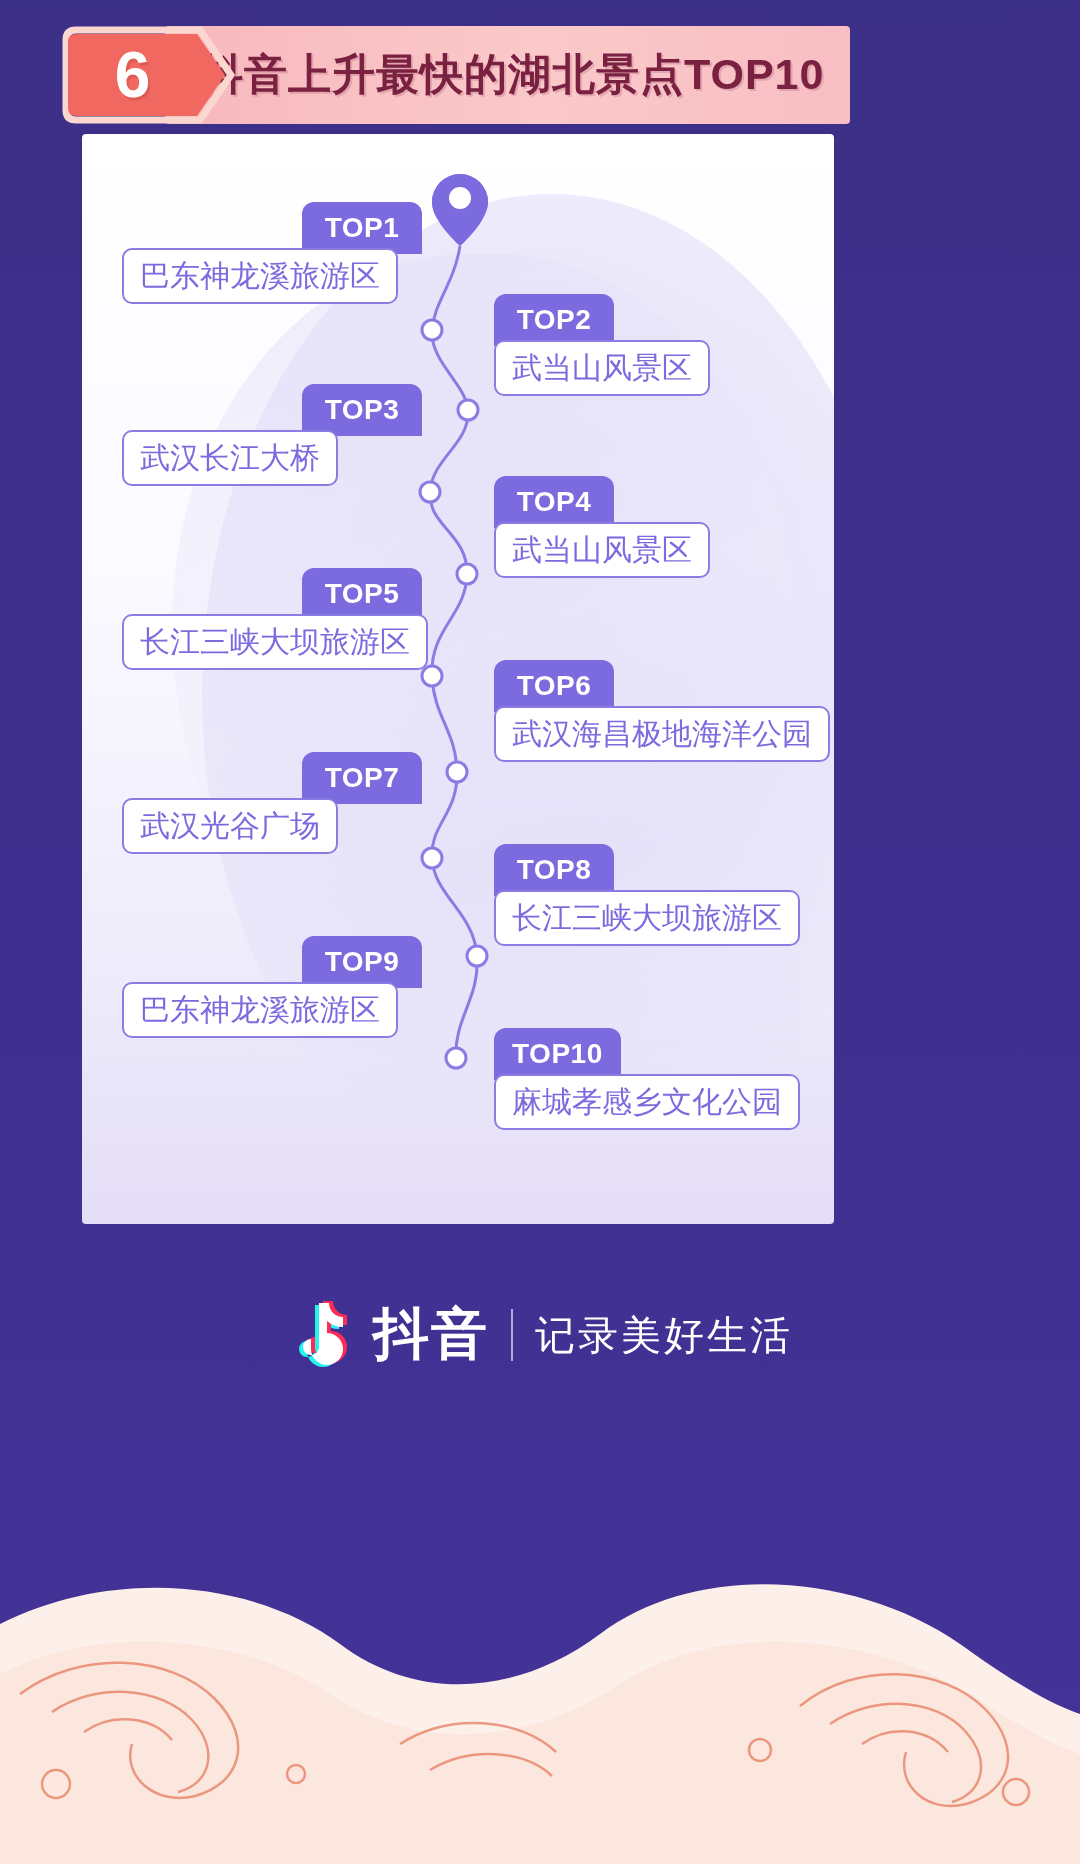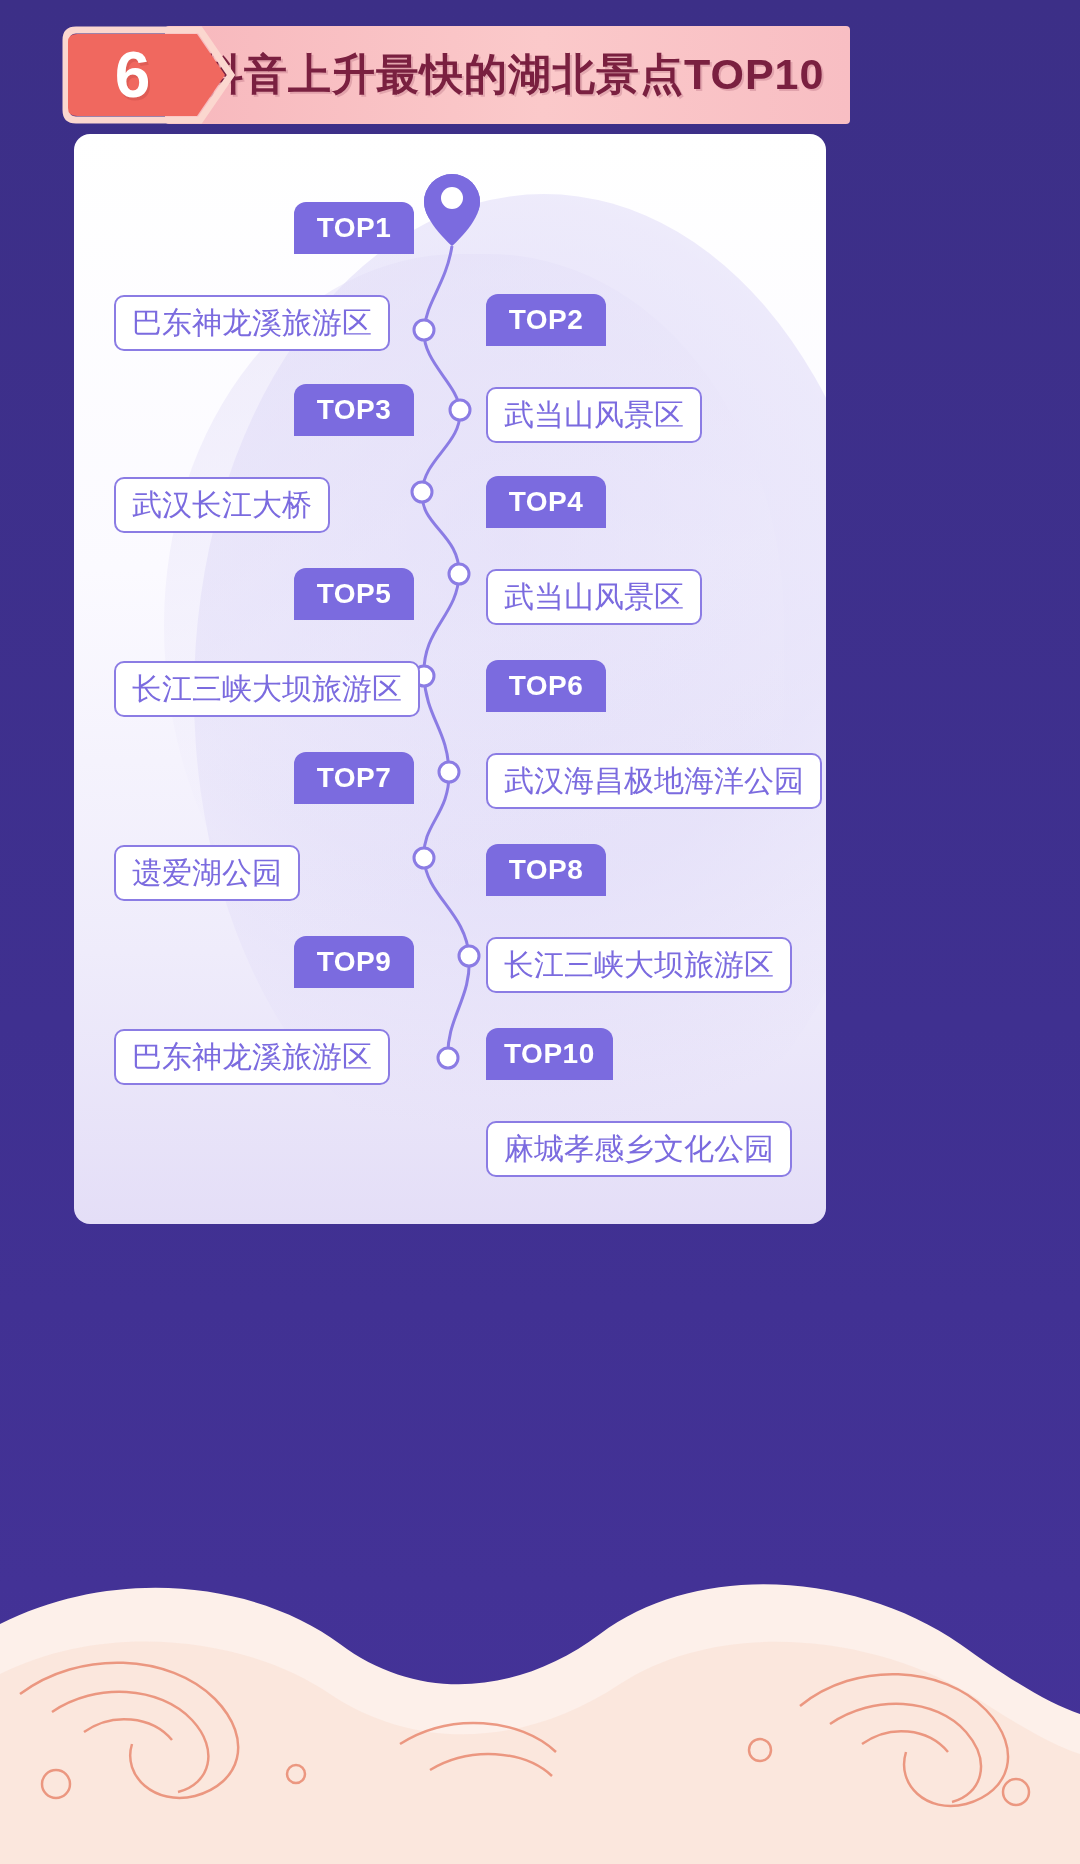--- a/index.html
+++ b/index.html
@@ -36,23 +36,23 @@
   .badge svg { display:block; }
   .badge-num {
     position:absolute; left:0; top:0; width:145px; height:98px;
     display:flex; align-items:center; justify-content:center;
     font-size:64px; font-weight:bold; color:#ffffff;
     text-shadow:2px 3px 0 rgba(180,60,60,.28);
   }
 
   
   .card {
-    position:absolute; left:74px; top:134px; width:752px; height:1090px;
+    position:absolute; left:82px; top:134px; width:752px; height:1090px;
     background:linear-gradient(180deg,#ffffff 0%,#fbfaff 40%,#efecfb 75%,#e4def7 100%);
-    border-radius:16px;
+    border-radius:4px;
     overflow:hidden;
   }
   .card-blob {
     position:absolute; left:120px; top:60px; width:700px; height:1000px;
     background:radial-gradient(circle at 45% 35%, rgba(210,203,245,.55) 0%, rgba(216,210,246,.45) 45%, rgba(225,219,248,.22) 70%, rgba(255,255,255,0) 78%);
     border-radius:50%;
   }
   .card-blob2 {
     position:absolute; left:90px; top:120px; width:620px; height:780px;
     background:linear-gradient(160deg, rgba(226,221,247,.55) 0%, rgba(238,235,251,.3) 50%, rgba(255,255,255,0) 75%);
@@ -80,21 +80,20 @@
     height:56px;
     background:#ffffff;
     border:2px solid #8b7ce4;
     border-radius:10px;
     display:flex; align-items:center;
     padding:0 16px;
     color:#7b6bdf;
     font-size:30px;
     white-space:nowrap;
     z-index:3;
-    margin-top:47px;
   }
   
   .left .rank-tag  { right:0; top:0; border-radius:12px 12px 0 0; }
   .left .name-box  { left:0; top:46px; }
   
   .right .rank-tag { left:0; top:0; border-radius:12px 12px 0 0; }
   .right .name-box { left:0; top:46px; }
 
   
   .footer {
@@ -187,39 +186,51 @@
       <div class="name-box">长江三峡大坝旅游区</div>
     </div>
 
     <div class="item right" style="left:412px; top:526px; width:300px;">
       <div class="rank-tag">TOP6</div>
       <div class="name-box">武汉海昌极地海洋公园</div>
     </div>
 
     <div class="item left" style="left:40px; top:618px; width:300px;">
       <div class="rank-tag">TOP7</div>
-      <div class="name-box">遗爱湖公园</div>
+      <div class="name-box">武汉光谷广场</div>
     </div>
 
     <div class="item right" style="left:412px; top:710px; width:300px;">
       <div class="rank-tag">TOP8</div>
       <div class="name-box">长江三峡大坝旅游区</div>
     </div>
 
     <div class="item left" style="left:40px; top:802px; width:300px;">
       <div class="rank-tag">TOP9</div>
       <div class="name-box">巴东神龙溪旅游区</div>
     </div>
 
     <div class="item right" style="left:412px; top:894px; width:300px;">
       <div class="rank-tag">TOP10</div>
       <div class="name-box">麻城孝感乡文化公园</div>
     </div>
   </div>
 
+  <div class="footer">
+    <div class="tt-logo">
+      <svg width="64" height="72" viewBox="0 0 64 72">
+        <path d="M40 34 a16 16 0 1 1 -16 16 V40 a8 8 0 1 0 8 8 V4 h10 a14 14 0 0 0 14 14 v10 a24 24 0 0 1 -16 -6 z" fill="#25f4ee" transform="translate(-4,2)"></path>
+        <path d="M40 34 a16 16 0 1 1 -16 16 V40 a8 8 0 1 0 8 8 V4 h10 a14 14 0 0 0 14 14 v10 a24 24 0 0 1 -16 -6 z" fill="#fe2c55" transform="translate(4,-2)"></path>
+        <path d="M40 34 a16 16 0 1 1 -16 16 V40 a8 8 0 1 0 8 8 V4 h10 a14 14 0 0 0 14 14 v10 a24 24 0 0 1 -16 -6 z" fill="#ffffff"></path>
+      </svg>
+    </div>
+    <div class="tt-word">抖音</div>
+    <div class="tt-divider"></div>
+    <div class="tt-slogan">记录美好生活</div>
+  </div>
 
   <svg class="waves" viewBox="0 0 1080 420" preserveAspectRatio="none">
     <path d="M0 180 C 120 120, 260 140, 340 200 C 420 260, 520 250, 600 190 C 700 115, 860 130, 960 200 C 1010 236, 1050 260, 1080 270 L1080 420 L0 420 Z" fill="#fdf0ea"></path>
     <path d="M0 230 C 110 175, 250 195, 330 250 C 420 310, 530 300, 620 240 C 720 175, 870 190, 970 250 C 1020 282, 1050 300, 1080 310 L1080 420 L0 420 Z" fill="#fbe5dc" opacity=".9"></path>
     <g fill="none" stroke="#e8846a" stroke-width="2.5" opacity=".8">
       <path d="M20 250 C 80 205, 170 210, 215 255 C 255 296, 240 340, 195 352 C 155 362, 122 332, 132 300"></path>
       <path d="M52 268 C 96 238, 160 242, 192 276 C 220 306, 210 340, 178 348"></path>
       <path d="M84 288 C 112 268, 152 272, 172 296"></path>
       <circle cx="56" cy="340" r="14"></circle>
       <path d="M800 262 C 856 216, 944 222, 986 266 C 1024 306, 1010 348, 966 360 C 926 370, 896 340, 906 308"></path>

